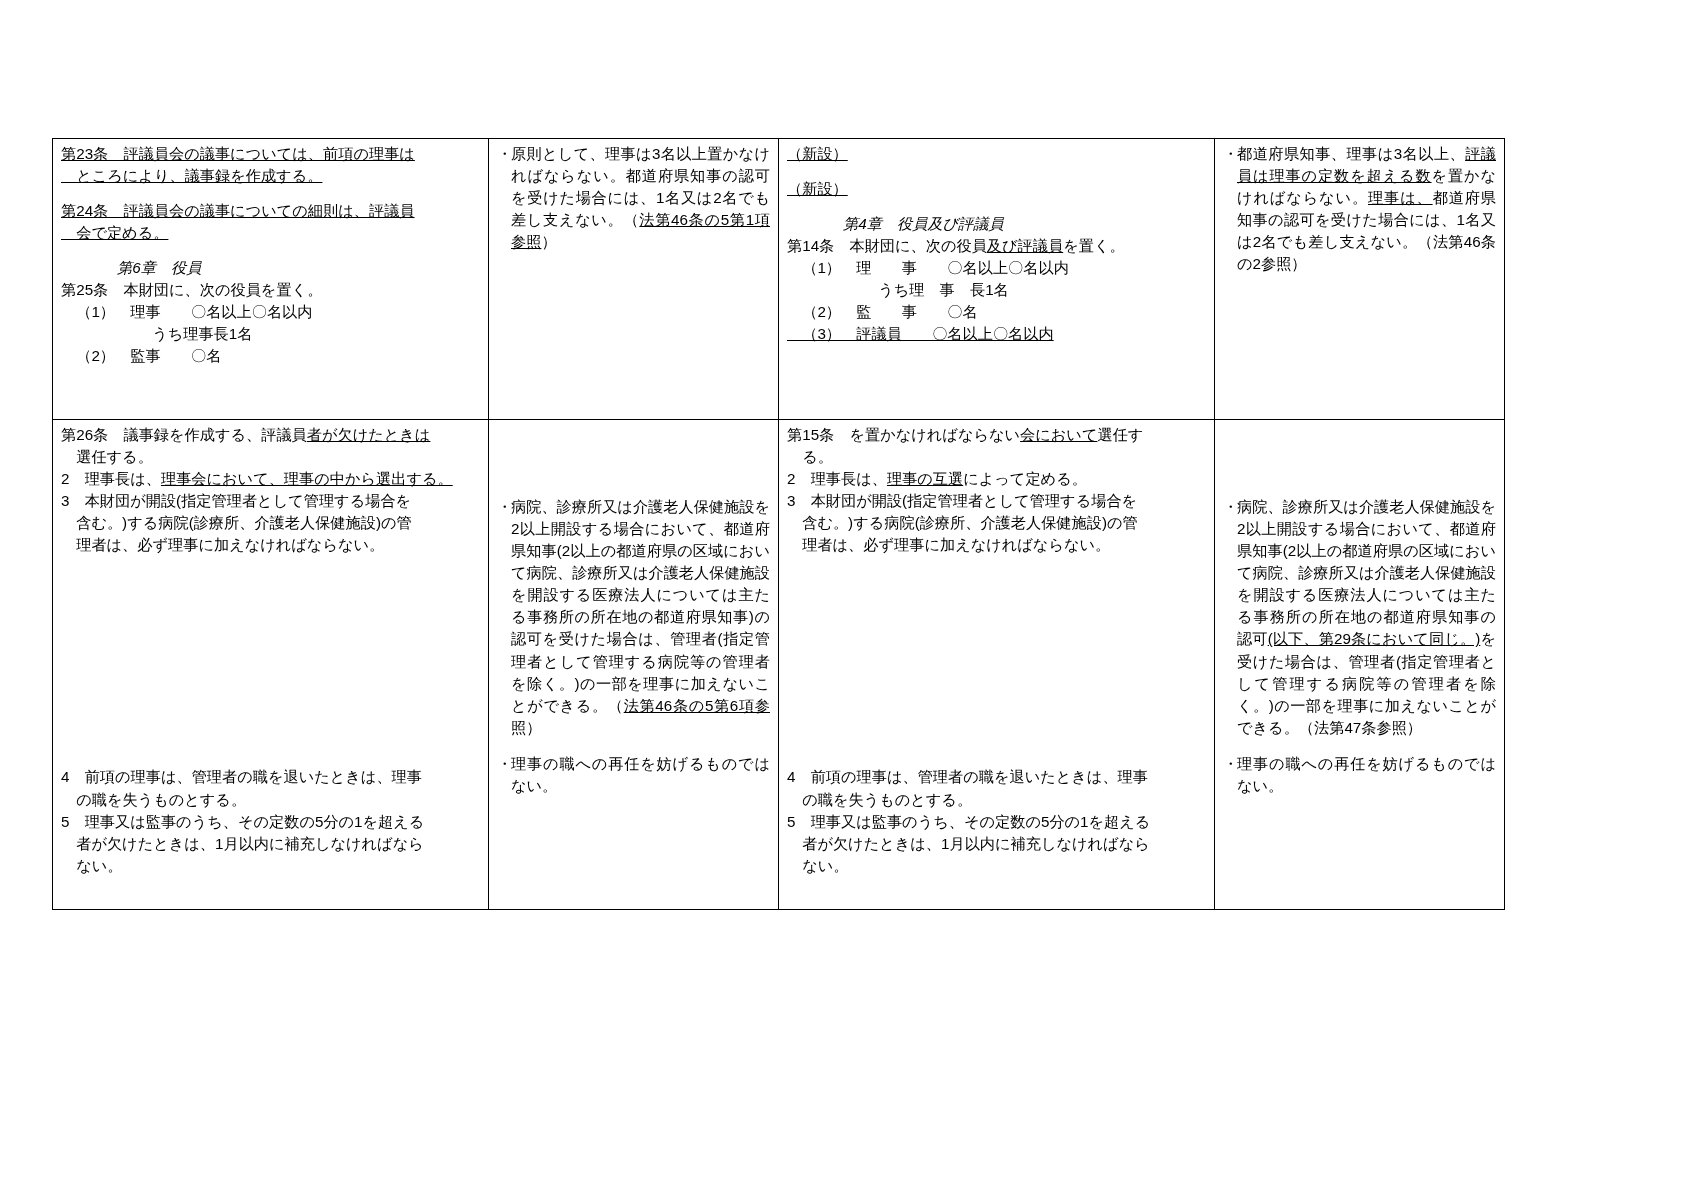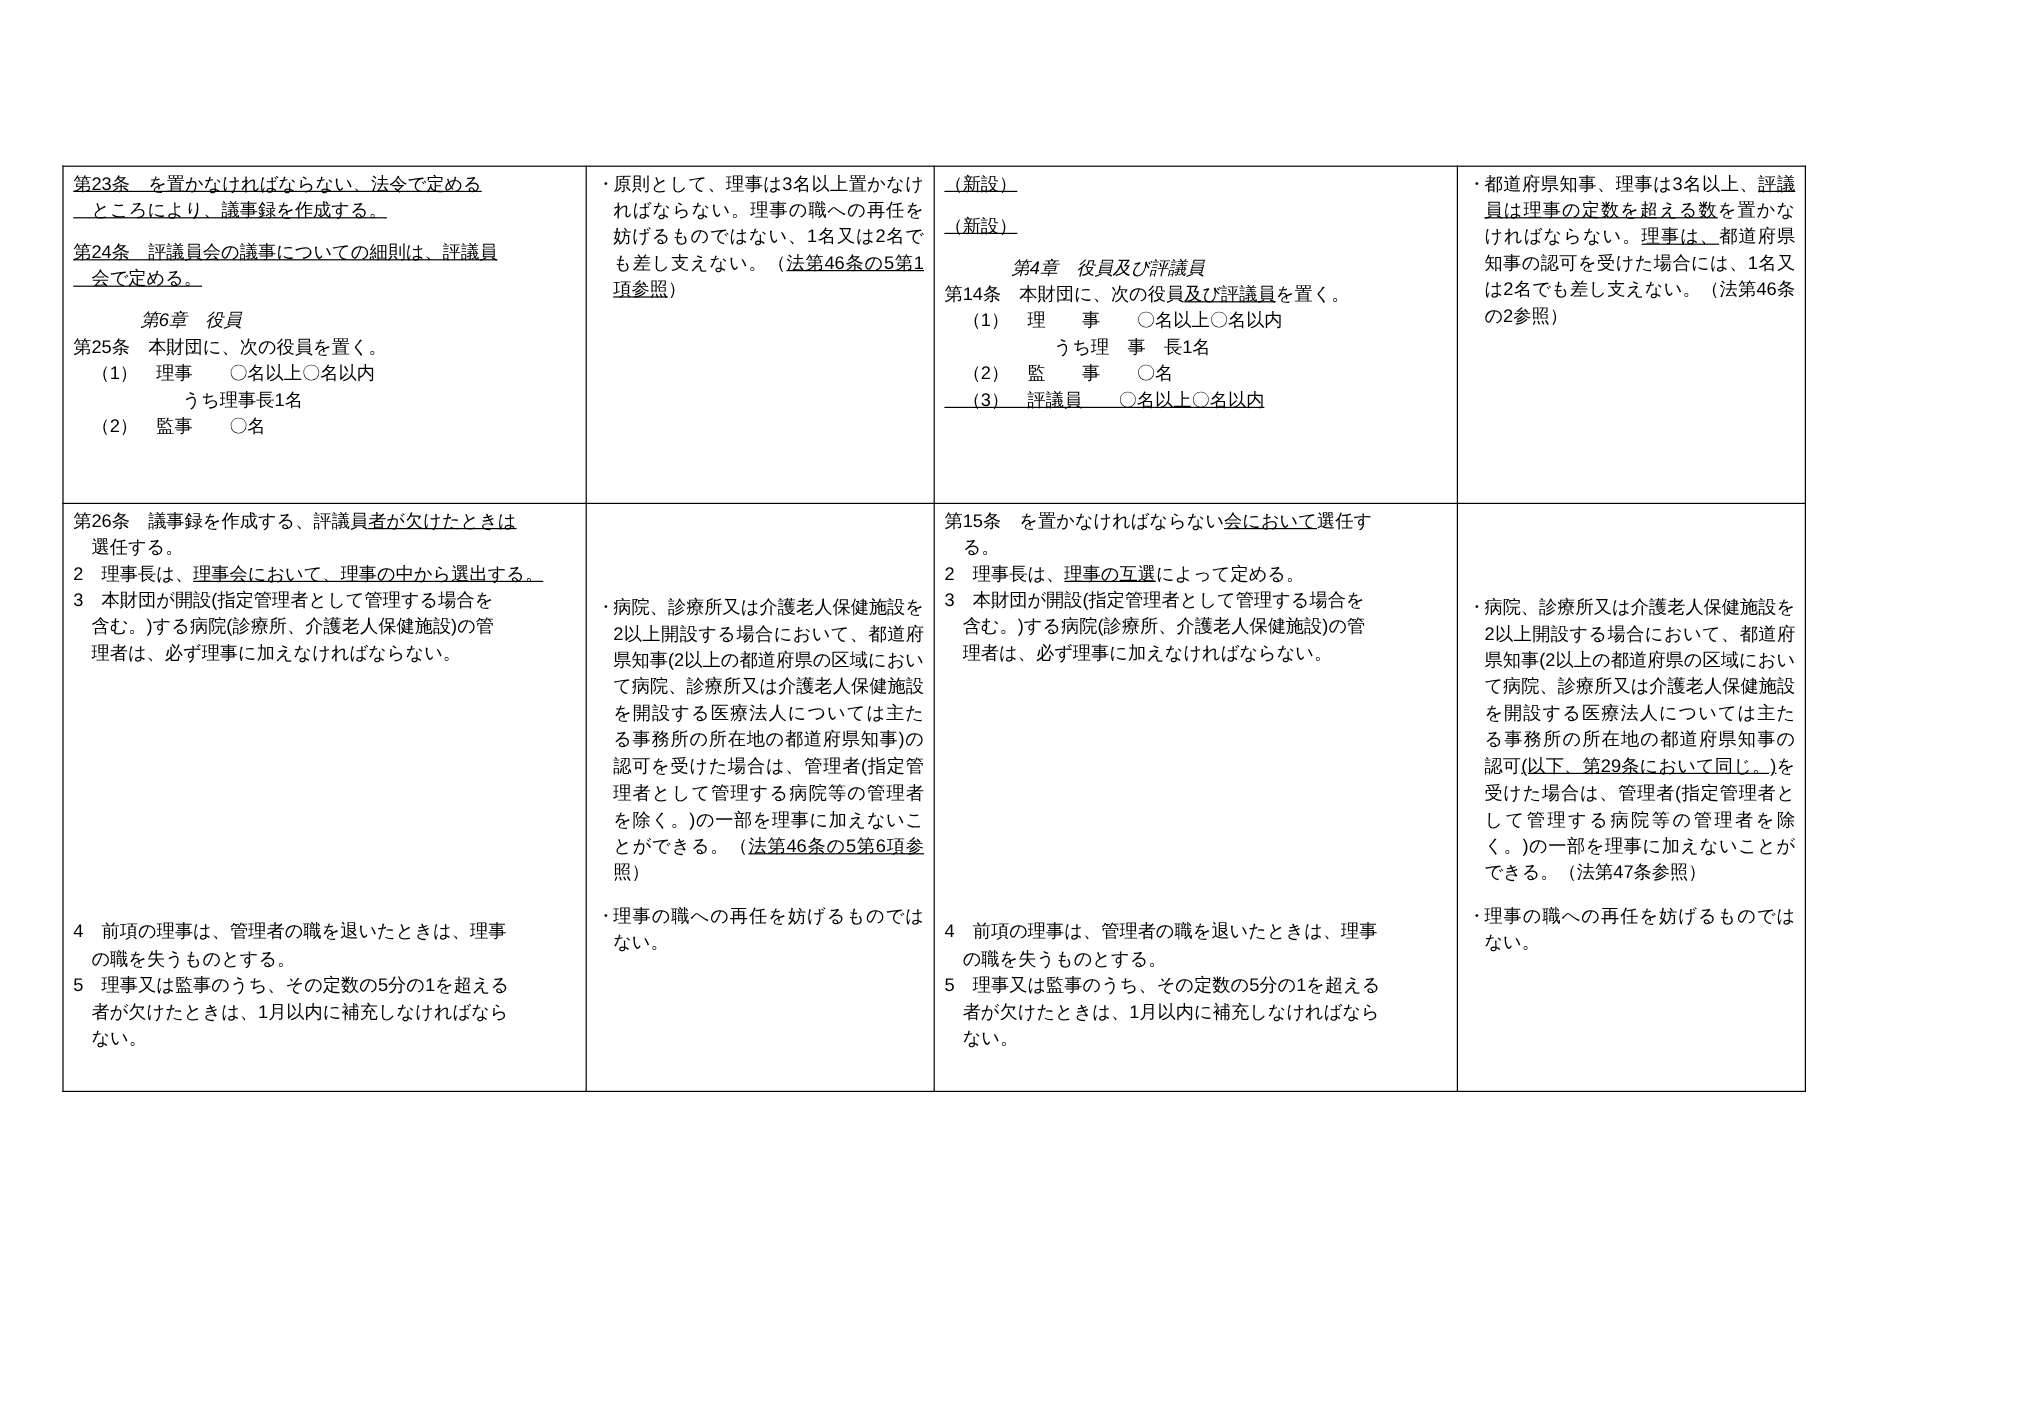--- a/index.html
+++ b/index.html
@@ -77,36 +77,36 @@
     <colgroup>
       <col class="c-left">
       <col class="c-note">
       <col class="c-right">
       <col class="c-note2">
     </colgroup>
     <tbody>
 
       <tr>
         <td>
-          <p class="para blk u">第23条　を置かなければならない、法令で定める
+          <p class="para blk u">第23条　評議員会の議事については、前項の理事は
 　ところにより、議事録を作成する。</p>
           <p class="para blk u">第24条　評議員会の議事についての細則は、評議員
 　会で定める。</p>
           <p class="para chapter blk">第6章　役員</p>
           <p class="para">第25条　本財団に、次の役員を置く。
 　（1）　理事　　〇名以上〇名以内
 　　　　　　うち理事長1名
 　（2）　監事　　〇名</p>
           <div class="gap-lg"></div>
         </td>
 
         <td class="cellpad-top">
           <div class="bullet">
             <span class="dot">・</span>
-            <span class="btxt"><span>原則として、理事は3名以上置かなければならない。理事の職への再任を妨げるものではない、1名又は2名でも差し支えない。（</span><span class="u">法第46条の5第1項参照</span><span>）</span></span>
+            <span class="btxt"><span>原則として、理事は3名以上置かなければならない。都道府県知事の認可を受けた場合には、1名又は2名でも差し支えない。（</span><span class="u">法第46条の5第1項参照</span><span>）</span></span>
           </div>
         </td>
 
         <td>
           <p class="para blk u">（新設）</p>
           <p class="para blk u">（新設）</p>
           <p class="para chapter blk">第4章　役員及び評議員</p>
           <p class="para"><span>第14条　本財団に、次の役員</span><span class="u">及び評議員</span><span>を置く。</span><br><span>　（1）　理　　事　　〇名以上〇名以内</span><br><span>　　　　　　うち理　事　長1名</span><br><span>　（2）　監　　事　　〇名</span><br><span class="u">　（3）　評議員　　〇名以上〇名以内</span></p>
           <div class="gap-md"></div>
         </td>

